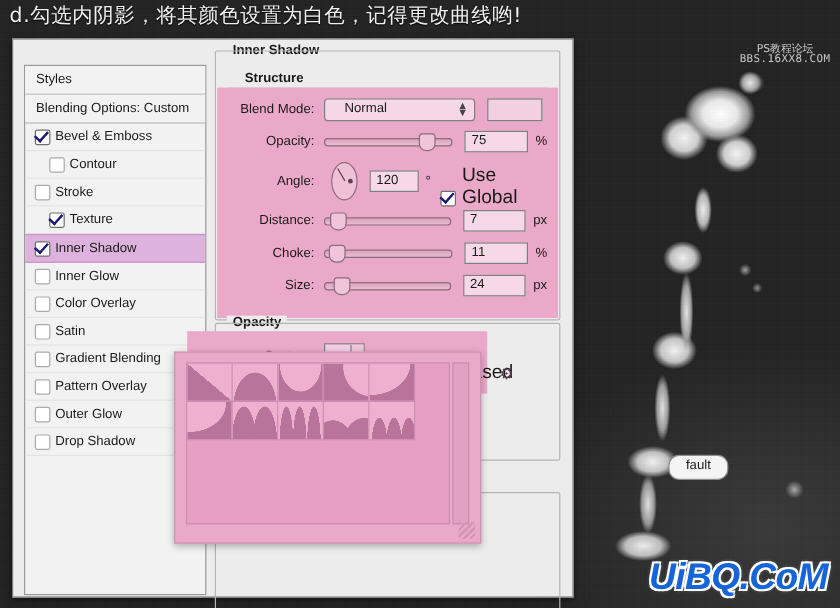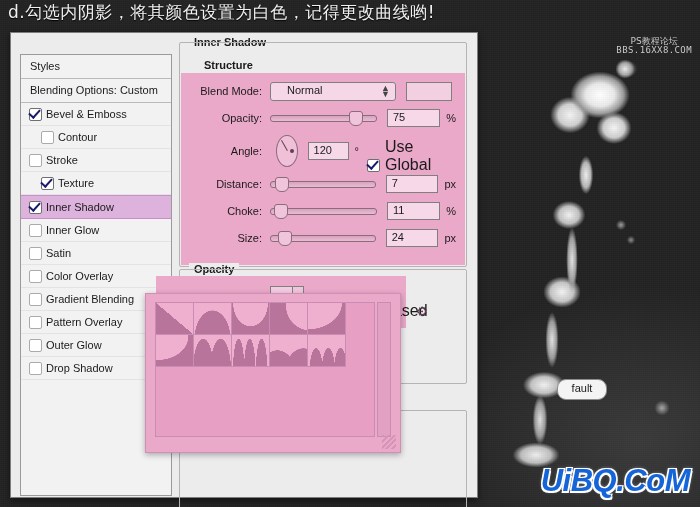--- a/index.html
+++ b/index.html
@@ -238,25 +238,25 @@
     <div class="style-row sel">
       <span class="cbx on"></span>
       <span>Inner Shadow</span>
     </div>
     <div class="style-row">
       <span class="cbx dim"></span>
       <span>Inner Glow</span>
     </div>
     <div class="style-row">
       <span class="cbx dim"></span>
+      <span>Color Overlay</span>
+    </div>
+    <div class="style-row">
+      <span class="cbx dim"></span>
       <span>Satin</span>
-    </div>
-    <div class="style-row">
-      <span class="cbx dim"></span>
-      <span>Color Overlay</span>
     </div>
     <div class="style-row">
       <span class="cbx dim"></span>
       <span>Gradient Blending</span>
     </div>
     <div class="style-row">
       <span class="cbx dim"></span>
       <span>Pattern Overlay</span>
     </div>
     <div class="style-row">

